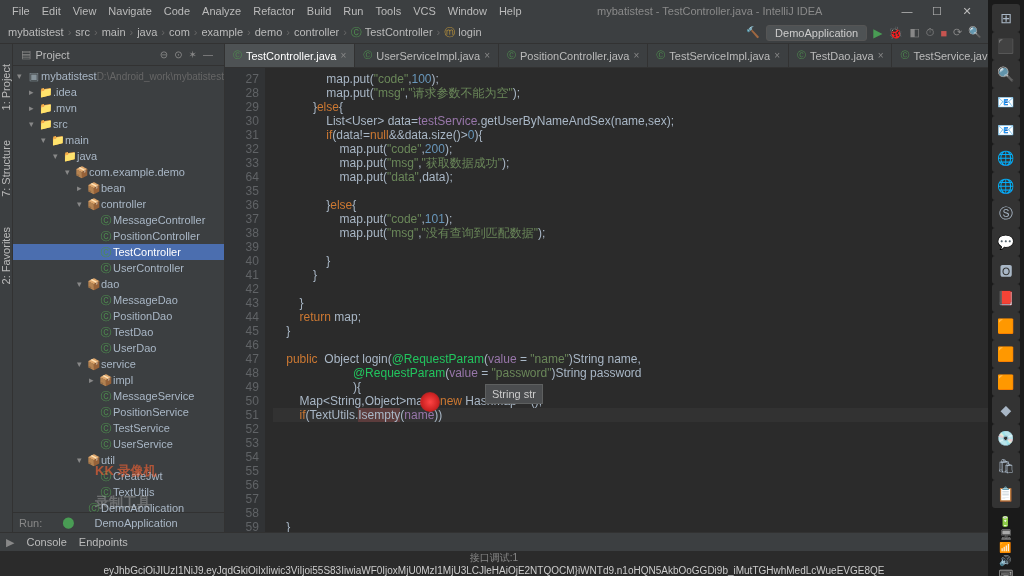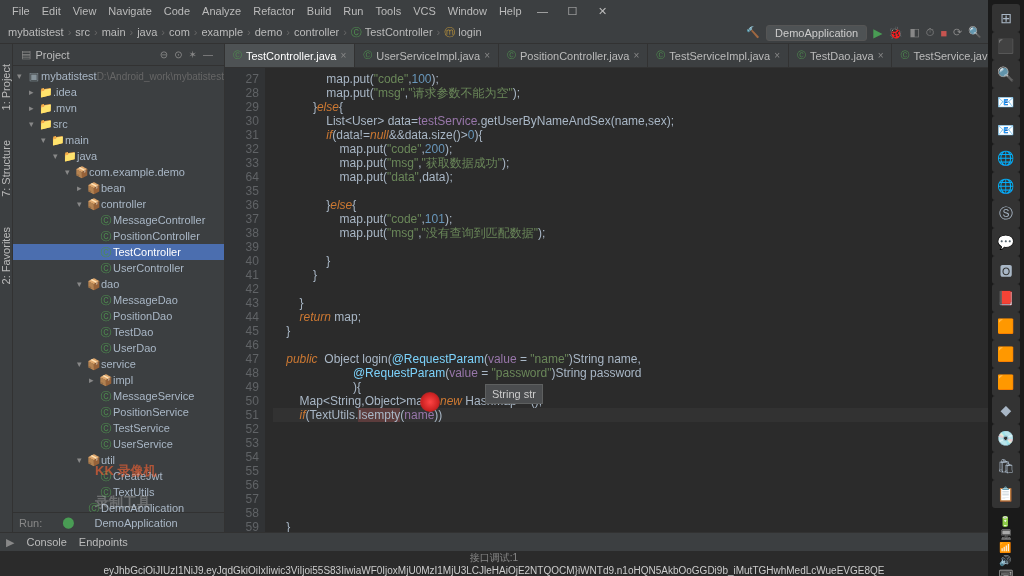--- a/index.html
+++ b/index.html
@@ -33,26 +33,26 @@
 .tabs { height: 24px; background: #3c3f41; display: flex; align-items: center; overflow: hidden; border-bottom: 1px solid #323232; }
 .tab { height: 100%; display: flex; align-items: center; padding: 0 8px; font-size: 11px; color: #bbb; border-right: 1px solid #323232; background: #3c3f41; cursor: pointer; gap: 4px; }
 .tab.active { background: #4e5254; color: #fff; }
 .tab .tcicon { color: #4e8e4f; font-size: 9px; }
 .tab .close { color: #888; font-size: 10px; }
 .code { flex: 1; display: flex; font-family: "JetBrains Mono", Consolas, monospace; font-size: 12px; line-height: 14px; overflow: hidden; position: relative; }
 .gutter { width: 40px; background: #313335; text-align: right; padding: 4px 6px 0 0; color: #606366; }
 .gutter div { height: 14px; }
 .code-lines { flex: 1; padding: 4px 0 0 8px; position: relative; }
 .code-lines .line { height: 14px; white-space: pre; }
-.kw { color: #cc7832; font-style: italic; }
+.kw { color: #cc7832; }
 .str { color: #6a8759; }
 .num { color: #6897bb; }
 .ident { color: #a9b7c6; }
 .purple { color: #9876aa; }
-.annot { color: #7dd3fc; }
+.annot { color: #22c55e; }
 .err { background: #5c3c3c; }
 .current-line { background: #323232; }
 .tooltip { position: absolute; background: #4b4d4f; border: 1px solid #5e6060; padding: 2px 6px; font-size: 11px; color: #ccc; left: 220px; top: 316px; z-index: 10; }
 .cursor-mark { position: absolute; left: 155px; top: 324px; width: 20px; height: 20px; background: radial-gradient(circle, #f44 0%, #c22 60%, rgba(200,40,40,0) 100%); border-radius: 50%; z-index: 9; }
 .bottom-panel { height: 44px; background: #2b2b2b; border-top: 1px solid #323232; display: flex; flex-direction: column; }
 .bottom-tabs { height: 18px; background: #3c3f41; display: flex; align-items: center; padding: 0 6px; gap: 12px; font-size: 11px; }
 .bottom-tabs .btab { color: #bbb; cursor: pointer; }
 .bottom-content { flex: 1; padding: 0 8px; font-family: Consolas, monospace; font-size: 10px; color: #bbb; overflow: hidden; text-align: center; }
 .bottom-content .prompt { color: #888; }
 .taskbar { position: absolute; right: 0; top: 0; width: 36px; height: 576px; background: #1a1a1a; display: flex; flex-direction: column; align-items: center; padding-top: 4px; gap: 4px; }
@@ -60,20 +60,21 @@
 .watermark { position: absolute; left: 95px; top: 494px; color: rgba(255,255,255,0.25); font-size: 14px; font-weight: bold; pointer-events: none; }
 .watermark2 { position: absolute; left: 95px; top: 462px; color: rgba(255,100,50,0.6); font-size: 13px; font-weight: bold; pointer-events: none; }
 .main-wrapper { width: 988px; }
 </style>
 </head>
 <body>
 
 <div class="main-wrapper">
 <div class="titlebar">
   <span id="menu-host"><span class="menu-item">File</span><span class="menu-item">Edit</span><span class="menu-item">View</span><span class="menu-item">Navigate</span><span class="menu-item">Code</span><span class="menu-item">Analyze</span><span class="menu-item">Refactor</span><span class="menu-item">Build</span><span class="menu-item">Run</span><span class="menu-item">Tools</span><span class="menu-item">VCS</span><span class="menu-item">Window</span><span class="menu-item">Help</span></span>
+  <span class="title">mybatistest - TestController.java - IntelliJ IDEA</span>
   <span class="win-btn">―</span>
   <span class="win-btn">☐</span>
   <span class="win-btn">✕</span>
 </div>
 
 <div class="breadcrumb">
   <span id="crumb-host"><span class="crumb">mybatistest</span><span class="sep">›</span><span class="crumb">src</span><span class="sep">›</span><span class="crumb">main</span><span class="sep">›</span><span class="crumb">java</span><span class="sep">›</span><span class="crumb">com</span><span class="sep">›</span><span class="crumb">example</span><span class="sep">›</span><span class="crumb">demo</span><span class="sep">›</span><span class="crumb">controller</span><span class="sep">›</span><span class="crumb"><span style="color:#4e8e4f">Ⓒ</span> TestController</span><span class="sep">›</span><span class="crumb"><span style="color:#b38e3b">ⓜ</span> login</span></span>
   <span class="right">
     <span style="color:#499c54">🔨</span>
     <span class="run-cfg">DemoApplication</span>

